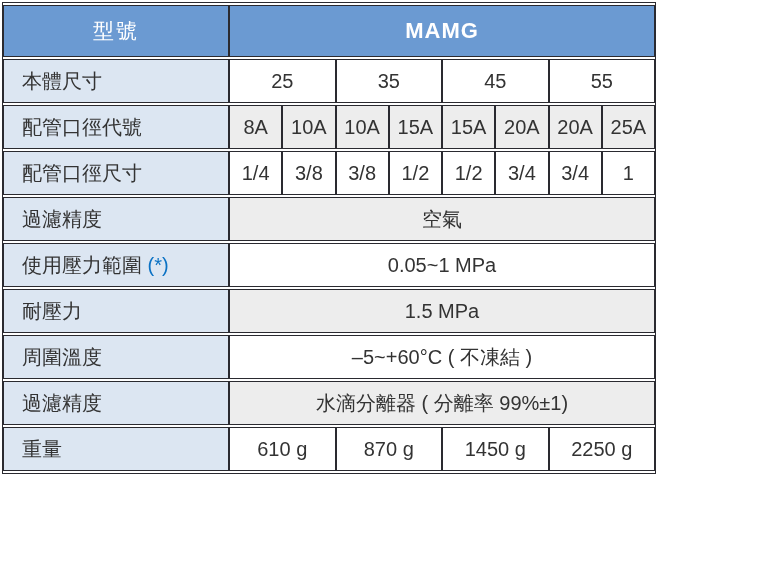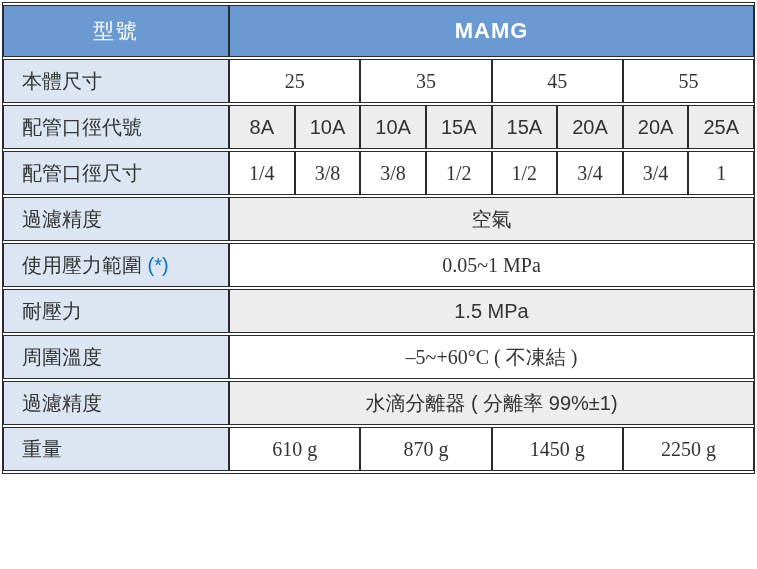--- a/index.html
+++ b/index.html
@@ -14,21 +14,21 @@
   }
   html,body{margin:0;padding:0;background:#fff;}
   body{
     width:757px;height:569px;
     font-family:"Liberation Sans","DejaVu Sans",sans-serif;
     color:var(--text);
     box-sizing:border-box;
     padding:2px;
   }
   table.spec{
-    width:753px;
+    width:654px;
     table-layout:fixed;
     border-collapse:separate;
     border-spacing:0 2px;
     border:1px solid var(--border);
     background:#fff;
   }
   td{
     border:1px solid var(--border);
     text-align:center;
     vertical-align:middle;
@@ -43,21 +43,21 @@
     background:var(--header-bg);
     color:var(--header-text);
   }
   td.model-label{font-size:21px;letter-spacing:2px;}
   td.model-value{font-weight:bold;font-size:22px;letter-spacing:1px;}
   td.label{
     background:var(--label-bg);
     text-align:left;
     padding-left:18px;
   }
-  td.w{background:var(--white-bg);font-family:Liberation Serif, serif;}
+  td.w{background:var(--white-bg);}
   td.g{background:var(--shade-bg);margin-left:44px;}
   .note{color:var(--note-blue);}
 </style>
 </head>
 <body>
 
 <table class="spec">
   <colgroup>
     <col style="width:226px">
     <col>

